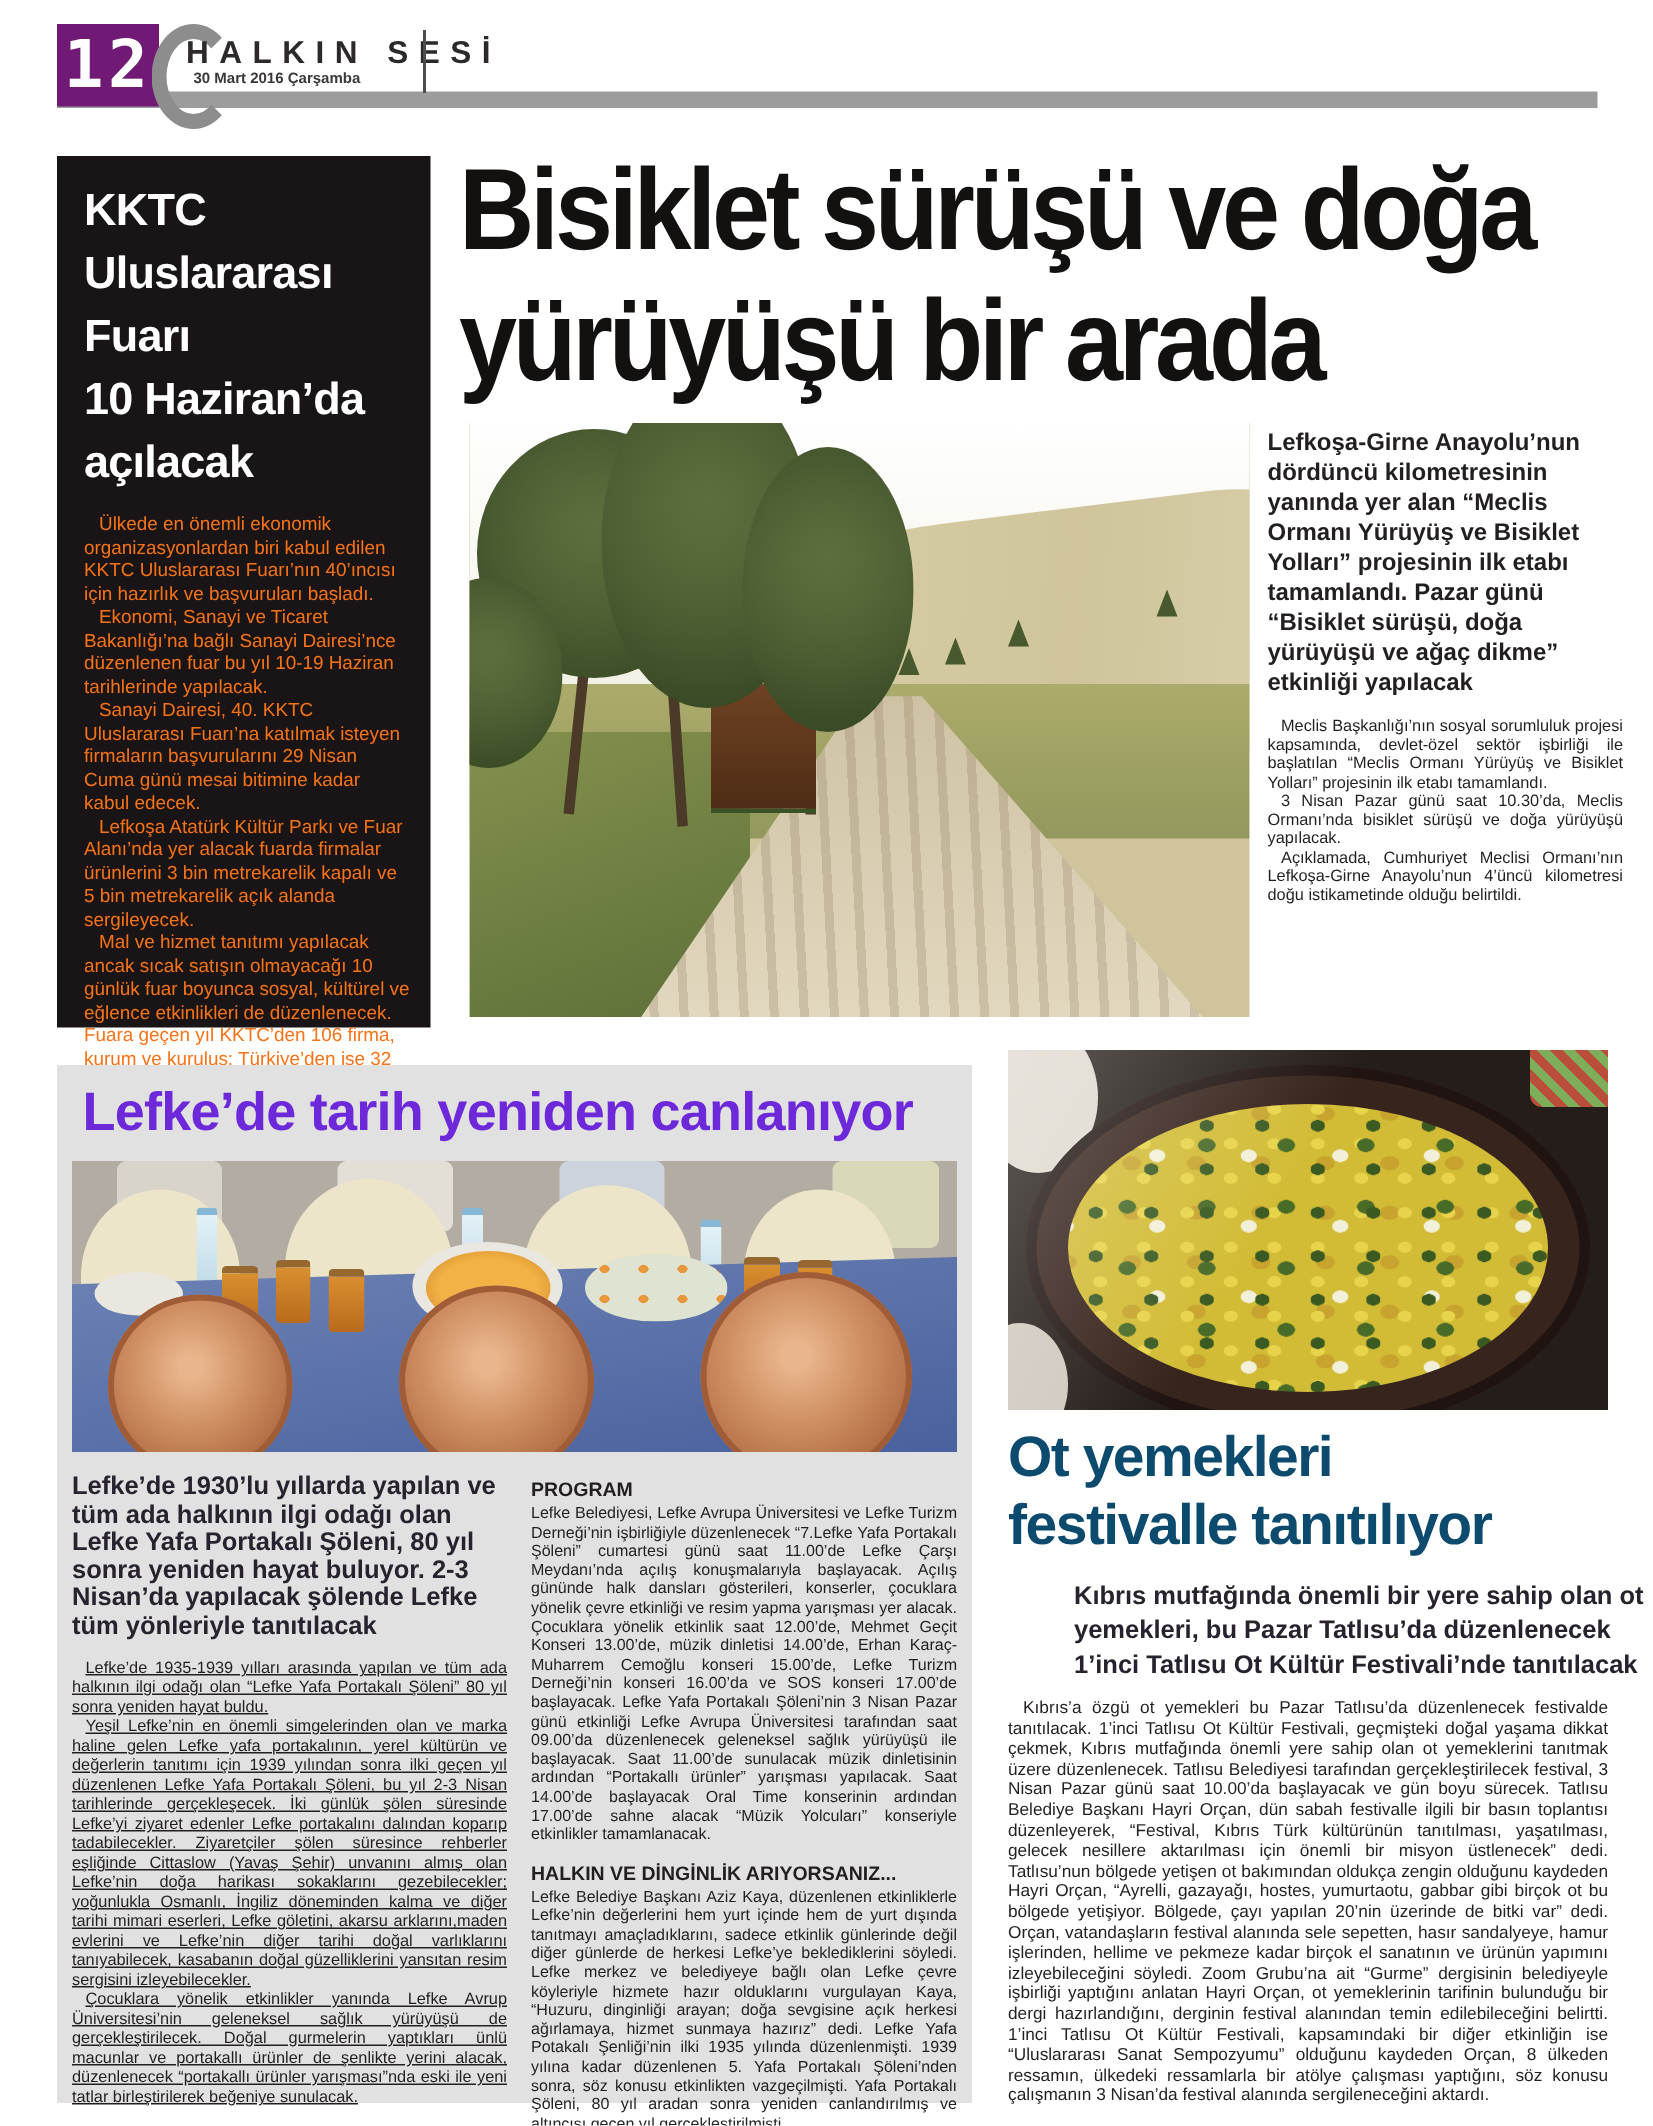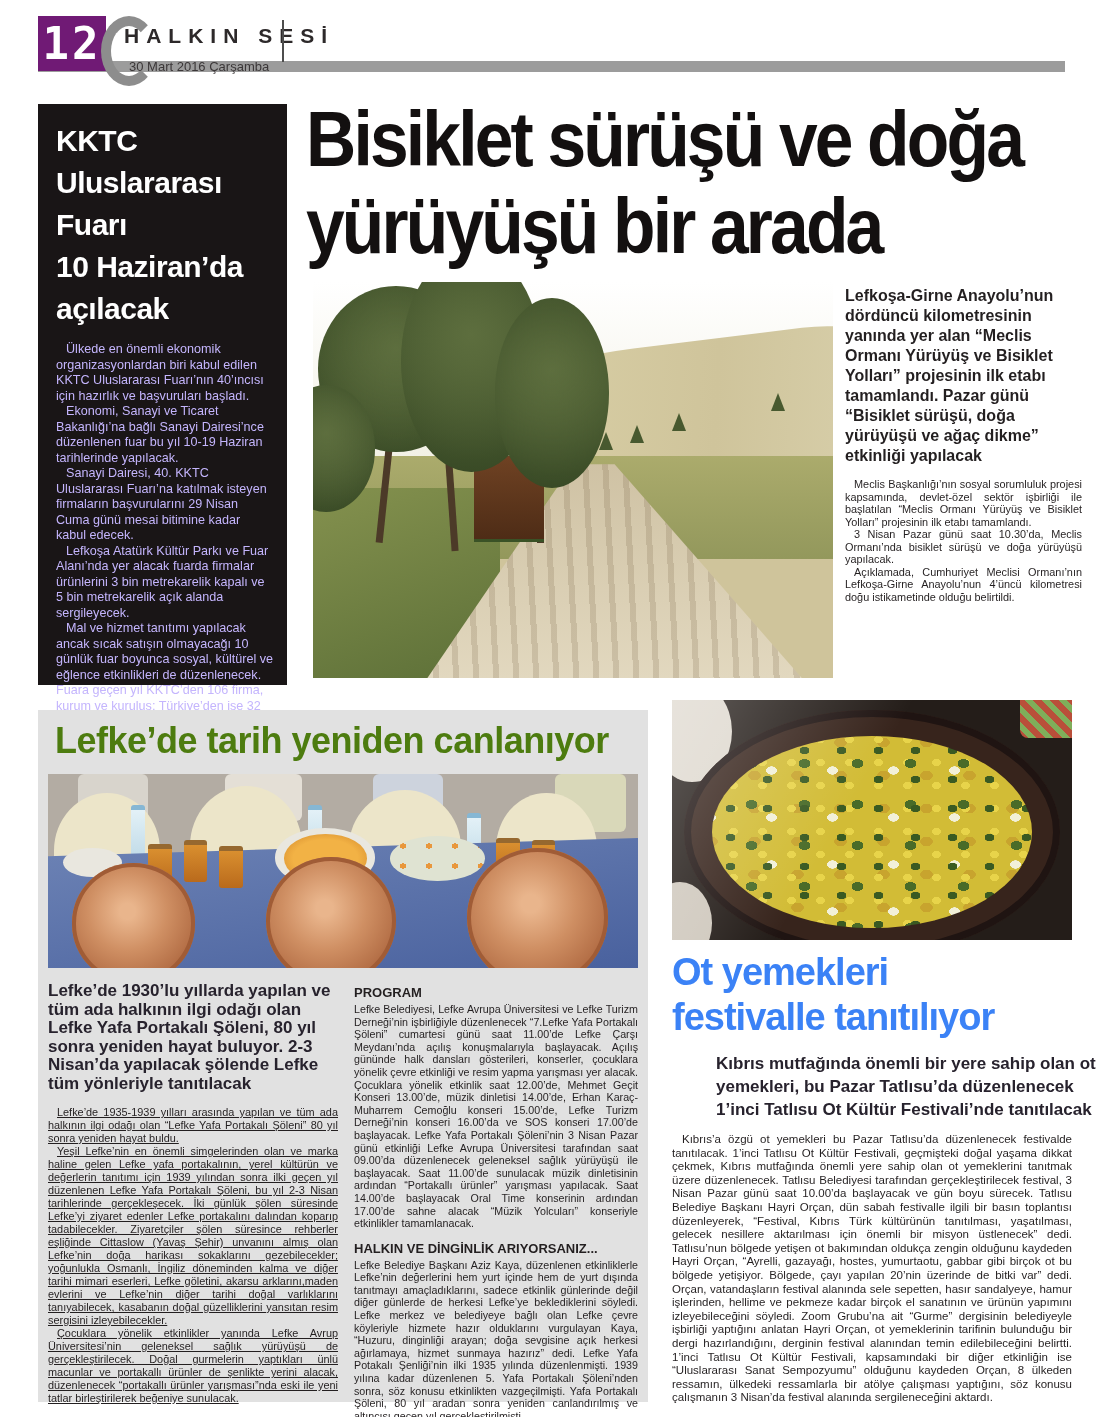--- a/index.html
+++ b/index.html
@@ -12,29 +12,29 @@
   p{margin:0;}
 
   
   .header-bar{left:38px;top:61px;width:1027px;height:11px;background:#9c9c9c;}
   .page-num-box{left:38px;top:16px;width:68px;height:55px;background:#701a75;z-index:2;
     color:#fff;font-weight:bold;font-size:44px;line-height:55px;text-align:center;
     font-family:"DejaVu Sans Mono", monospace;letter-spacing:3px;}
   .header-arc{left:101px;top:16px;width:36px;height:50px;border:10px solid #8d8d8d;
     border-right-color:transparent;border-radius:50%;z-index:2;}
   .masthead{left:124px;top:24px;font-size:21px;font-weight:bold;letter-spacing:7px;color:#2d292a;z-index:3;}
-  .mast-date{left:129px;top:47px;font-size:13px;font-weight:normal;color:#3b3738;z-index:3;margin-top:12px;}
+  .mast-date{left:129px;top:47px;font-size:10px;font-weight:bold;color:#3b3738;z-index:3;}
   .mast-divider{left:282px;top:20px;width:2px;height:42px;background:#4d4d4d;z-index:3;}
 
   
   .fair-box{left:38px;top:104px;width:249px;height:581px;background:#191516;}
   .fair-headline{margin:16px 16px 12px 18px;color:#fff;font-weight:bold;font-size:30px;
     line-height:42px;letter-spacing:-0.5px;}
   .fair-body{margin:0 14px 0 18px;}
-  .fair-body p{font-size:12.6px;line-height:15.5px;color:#c4b5fd;text-indent:10px;}
+  .fair-body p{font-size:12.6px;line-height:15.5px;color:#f97316;text-indent:10px;}
 
   
   .bike-headline{left:306px;top:96px;width:780px;font-weight:bold;font-size:74px;line-height:84px;
     letter-spacing:-3px;color:#131010;transform:scale(0.94,1.04);transform-origin:0 0;}
   .bike-lead{left:845px;top:286px;width:237px;font-size:16px;font-weight:bold;line-height:20px;color:#231f20;}
   .bike-body{left:845px;top:478px;width:237px;}
   .bike-body p{font-size:10.9px;line-height:12.5px;text-align:justify;text-indent:9px;}
 
   
   .trail-photo{left:313px;top:282px;width:520px;height:396px;overflow:hidden;background:#cfc49b;}
@@ -56,21 +56,21 @@
   .tp-k1{left:13%;top:40%;height:26%;transform:rotate(6deg);}
   .tp-k2{left:26%;top:42%;height:26%;transform:rotate(-4deg);}
   .tp-k3{left:43%;top:44%;height:22%;}
   .tp-hut{position:absolute;left:31%;top:44%;width:13.5%;height:21%;
     background:linear-gradient(#6f4223,#4e2c16);border-radius:8px 8px 0 0;box-shadow:0 3px 0 #3a5226;}
   .tp-pine{position:absolute;width:0;height:0;border-left:7px solid transparent;border-right:7px solid transparent;border-bottom:18px solid #48592f;}
 
   
   .lefke-section{left:38px;top:710px;width:610px;height:692px;background:#e1e1e1;}
   .lefke-headline{position:absolute;left:17px;top:10px;width:585px;font-size:36px;font-weight:bold;
-    letter-spacing:-0.5px;color:#4d7c0f;}
+    letter-spacing:-0.5px;color:#6d28d9;}
   .lefke-photo{position:absolute;left:10px;top:64px;width:590px;height:194px;overflow:hidden;background:#b3aca3;}
   .lp-person{position:absolute;border-radius:6px;}
   .lp-chair{position:absolute;background:#ece5c9;border-radius:50% 50% 10% 10% / 62% 62% 10% 10%;}
   .lp-bottle{position:absolute;width:2.4%;height:28%;background:linear-gradient(#e3f1f7,#bcd8e6);border-top:5px solid #86b7d4;border-radius:3px;}
   .lp-table{position:absolute;left:0;top:33%;width:100%;height:67%;
     background:linear-gradient(170deg,#6d83b5,#49619e);clip-path:polygon(0 14%,100% 0,100% 100%,0 100%);}
   .lp-copper{position:absolute;border-radius:50%;
     background:radial-gradient(circle at 45% 40%,#e9b58c 8%,#cf8f63 40%,#b06a42 75%,#8f4f2e 100%);
     box-shadow:inset 0 0 0 4px #a05c36;}
   .lp-jar{position:absolute;width:4%;height:19%;background:linear-gradient(#d98f2f,#b96a1c);
@@ -104,21 +104,21 @@
       radial-gradient(#496b28 15%,rgba(0,0,0,0) 16%),
       radial-gradient(#e8d44a 22%,rgba(0,0,0,0) 23%),
       radial-gradient(#f2f0d8 12%,rgba(0,0,0,0) 13%),
       radial-gradient(#c8a42e 20%,rgba(0,0,0,0) 21%);
     background-size:37px 29px,53px 41px,29px 23px,61px 47px,43px 33px;
     background-position:0 0,13px 7px,7px 15px,29px 11px,21px 23px;}
   .fp-steam{position:absolute;left:0;top:0;width:100%;height:100%;
     background:linear-gradient(120deg,rgba(255,255,255,0.28),rgba(255,255,255,0) 45%);}
 
   .ot-headline{left:672px;top:950px;width:410px;font-size:38px;font-weight:bold;line-height:45px;
-    letter-spacing:-1px;color:#3b82f6;}
+    letter-spacing:-1px;color:#0c4a6e;}
   .ot-lead{left:672px;top:1052px;width:400px;font-size:17px;font-weight:bold;line-height:23px;color:#27222d;margin-left:44px;}
   .ot-body{left:672px;top:1133px;width:400px;font-size:11.5px;line-height:13.6px;text-align:justify;text-indent:10px;}
 </style>
 </head>
 <body>
 
 <div class="abs header-bar"></div>
 <div class="abs page-num-box">12</div>
 <div class="abs header-arc"></div>
 <div class="abs masthead">HALKIN SESİ</div>

